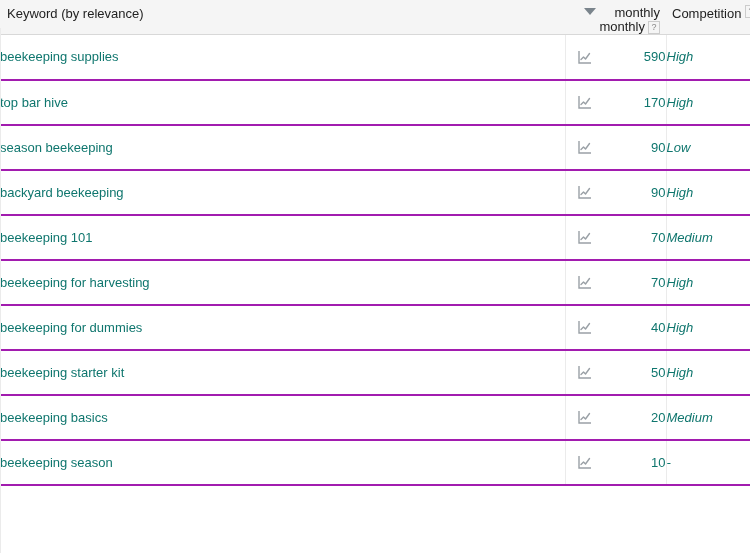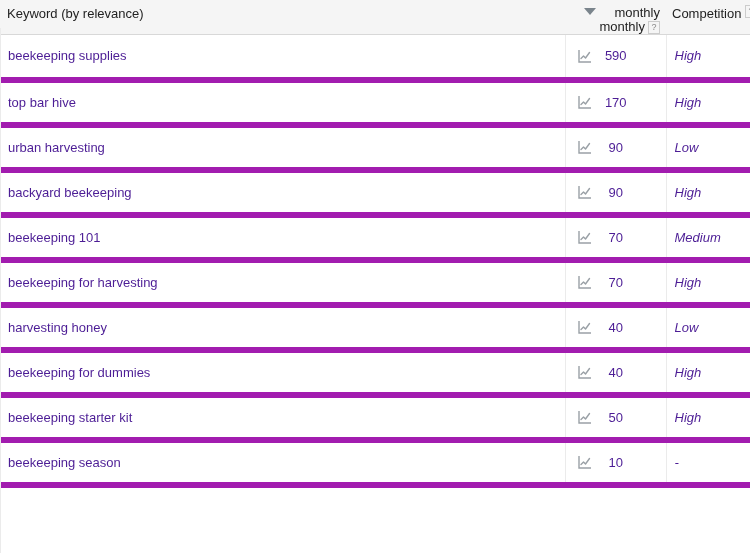--- a/index.html
+++ b/index.html
@@ -107,37 +107,37 @@
     border: 1px solid #cccccc;
     background: #f5f5f5;
     overflow: hidden;
   }
 
   
   .kw-table tbody tr {
     height: 45px;
   }
   .kw-table tbody td {
-    border-bottom: 6px solid #a21caf;
-    padding: 8px;
+    border-bottom: 2px solid #a21caf;
+    padding: 0;
     vertical-align: middle;
     background: #ffffff;
     font-size: 13px;
-    color: #4c1d95;
+    color: #0f766e;
   }
 
   .td-keyword {
     padding-left: 7px;
     border-right: 1px solid #ebebeb;
     text-align: left;
   }
   .td-searches {
     border-right: 1px solid #ebebeb;
     padding-right: 6px;
-    text-align: center;
+    text-align: right;
     white-space: nowrap;
     position: relative;
   }
   .td-competition {
     padding-left: 6px;
     text-align: left;
     font-style: italic;
   }
 
   .trend-icon {
@@ -200,21 +200,21 @@
       </tr>
       <tr>
         <td class="td-keyword"><span>top bar hive</span></td>
         <td class="td-searches"><span><svg class="trend-icon" viewBox="0 0 14 14" xmlns="http://www.w3.org/2000/svg">
               <path d="M1 1 L1 13 L13 13" fill="none" stroke="#9aa0a6" stroke-width="1.4"></path>
               <polyline points="3,9.5 5.5,7 7.5,9 11.5,3.5" fill="none" stroke="#9aa0a6" stroke-width="1.4" stroke-linejoin="round" stroke-linecap="round"></polyline>
             </svg></span><span>170</span></td>
         <td class="td-competition"><span>High</span></td>
       </tr>
       <tr>
-        <td class="td-keyword"><span>urban harvesting</span></td>
+        <td class="td-keyword"><span>season beekeeping</span></td>
         <td class="td-searches"><span><svg class="trend-icon" viewBox="0 0 14 14" xmlns="http://www.w3.org/2000/svg">
               <path d="M1 1 L1 13 L13 13" fill="none" stroke="#9aa0a6" stroke-width="1.4"></path>
               <polyline points="3,9.5 5.5,7 7.5,9 11.5,3.5" fill="none" stroke="#9aa0a6" stroke-width="1.4" stroke-linejoin="round" stroke-linecap="round"></polyline>
             </svg></span><span>90</span></td>
         <td class="td-competition"><span>Low</span></td>
       </tr>
       <tr>
         <td class="td-keyword"><span>backyard beekeeping</span></td>
         <td class="td-searches"><span><svg class="trend-icon" viewBox="0 0 14 14" xmlns="http://www.w3.org/2000/svg">
               <path d="M1 1 L1 13 L13 13" fill="none" stroke="#9aa0a6" stroke-width="1.4"></path>
@@ -232,42 +232,42 @@
       </tr>
       <tr>
         <td class="td-keyword"><span>beekeeping for harvesting</span></td>
         <td class="td-searches"><span><svg class="trend-icon" viewBox="0 0 14 14" xmlns="http://www.w3.org/2000/svg">
               <path d="M1 1 L1 13 L13 13" fill="none" stroke="#9aa0a6" stroke-width="1.4"></path>
               <polyline points="3,9.5 5.5,7 7.5,9 11.5,3.5" fill="none" stroke="#9aa0a6" stroke-width="1.4" stroke-linejoin="round" stroke-linecap="round"></polyline>
             </svg></span><span>70</span></td>
         <td class="td-competition"><span>High</span></td>
       </tr>
       <tr>
-        <td class="td-keyword"><span>harvesting honey</span></td>
+        <td class="td-keyword"><span>beekeeping for dummies</span></td>
         <td class="td-searches"><span><svg class="trend-icon" viewBox="0 0 14 14" xmlns="http://www.w3.org/2000/svg">
               <path d="M1 1 L1 13 L13 13" fill="none" stroke="#9aa0a6" stroke-width="1.4"></path>
               <polyline points="3,9.5 5.5,7 7.5,9 11.5,3.5" fill="none" stroke="#9aa0a6" stroke-width="1.4" stroke-linejoin="round" stroke-linecap="round"></polyline>
             </svg></span><span>40</span></td>
-        <td class="td-competition"><span>Low</span></td>
-      </tr>
-      <tr>
-        <td class="td-keyword"><span>beekeeping for dummies</span></td>
-        <td class="td-searches"><span><svg class="trend-icon" viewBox="0 0 14 14" xmlns="http://www.w3.org/2000/svg">
-              <path d="M1 1 L1 13 L13 13" fill="none" stroke="#9aa0a6" stroke-width="1.4"></path>
-              <polyline points="3,9.5 5.5,7 7.5,9 11.5,3.5" fill="none" stroke="#9aa0a6" stroke-width="1.4" stroke-linejoin="round" stroke-linecap="round"></polyline>
-            </svg></span><span>40</span></td>
         <td class="td-competition"><span>High</span></td>
       </tr>
       <tr>
         <td class="td-keyword"><span>beekeeping starter kit</span></td>
         <td class="td-searches"><span><svg class="trend-icon" viewBox="0 0 14 14" xmlns="http://www.w3.org/2000/svg">
               <path d="M1 1 L1 13 L13 13" fill="none" stroke="#9aa0a6" stroke-width="1.4"></path>
               <polyline points="3,9.5 5.5,7 7.5,9 11.5,3.5" fill="none" stroke="#9aa0a6" stroke-width="1.4" stroke-linejoin="round" stroke-linecap="round"></polyline>
             </svg></span><span>50</span></td>
         <td class="td-competition"><span>High</span></td>
+      </tr>
+      <tr>
+        <td class="td-keyword"><span>beekeeping basics</span></td>
+        <td class="td-searches"><span><svg class="trend-icon" viewBox="0 0 14 14" xmlns="http://www.w3.org/2000/svg">
+              <path d="M1 1 L1 13 L13 13" fill="none" stroke="#9aa0a6" stroke-width="1.4"></path>
+              <polyline points="3,9.5 5.5,7 7.5,9 11.5,3.5" fill="none" stroke="#9aa0a6" stroke-width="1.4" stroke-linejoin="round" stroke-linecap="round"></polyline>
+            </svg></span><span>20</span></td>
+        <td class="td-competition"><span>Medium</span></td>
       </tr>
       <tr>
         <td class="td-keyword"><span>beekeeping season</span></td>
         <td class="td-searches"><span><svg class="trend-icon" viewBox="0 0 14 14" xmlns="http://www.w3.org/2000/svg">
               <path d="M1 1 L1 13 L13 13" fill="none" stroke="#9aa0a6" stroke-width="1.4"></path>
               <polyline points="3,9.5 5.5,7 7.5,9 11.5,3.5" fill="none" stroke="#9aa0a6" stroke-width="1.4" stroke-linejoin="round" stroke-linecap="round"></polyline>
             </svg></span><span>10</span></td>
         <td class="td-competition"><span>-</span></td>
       </tr>
     </tbody>

